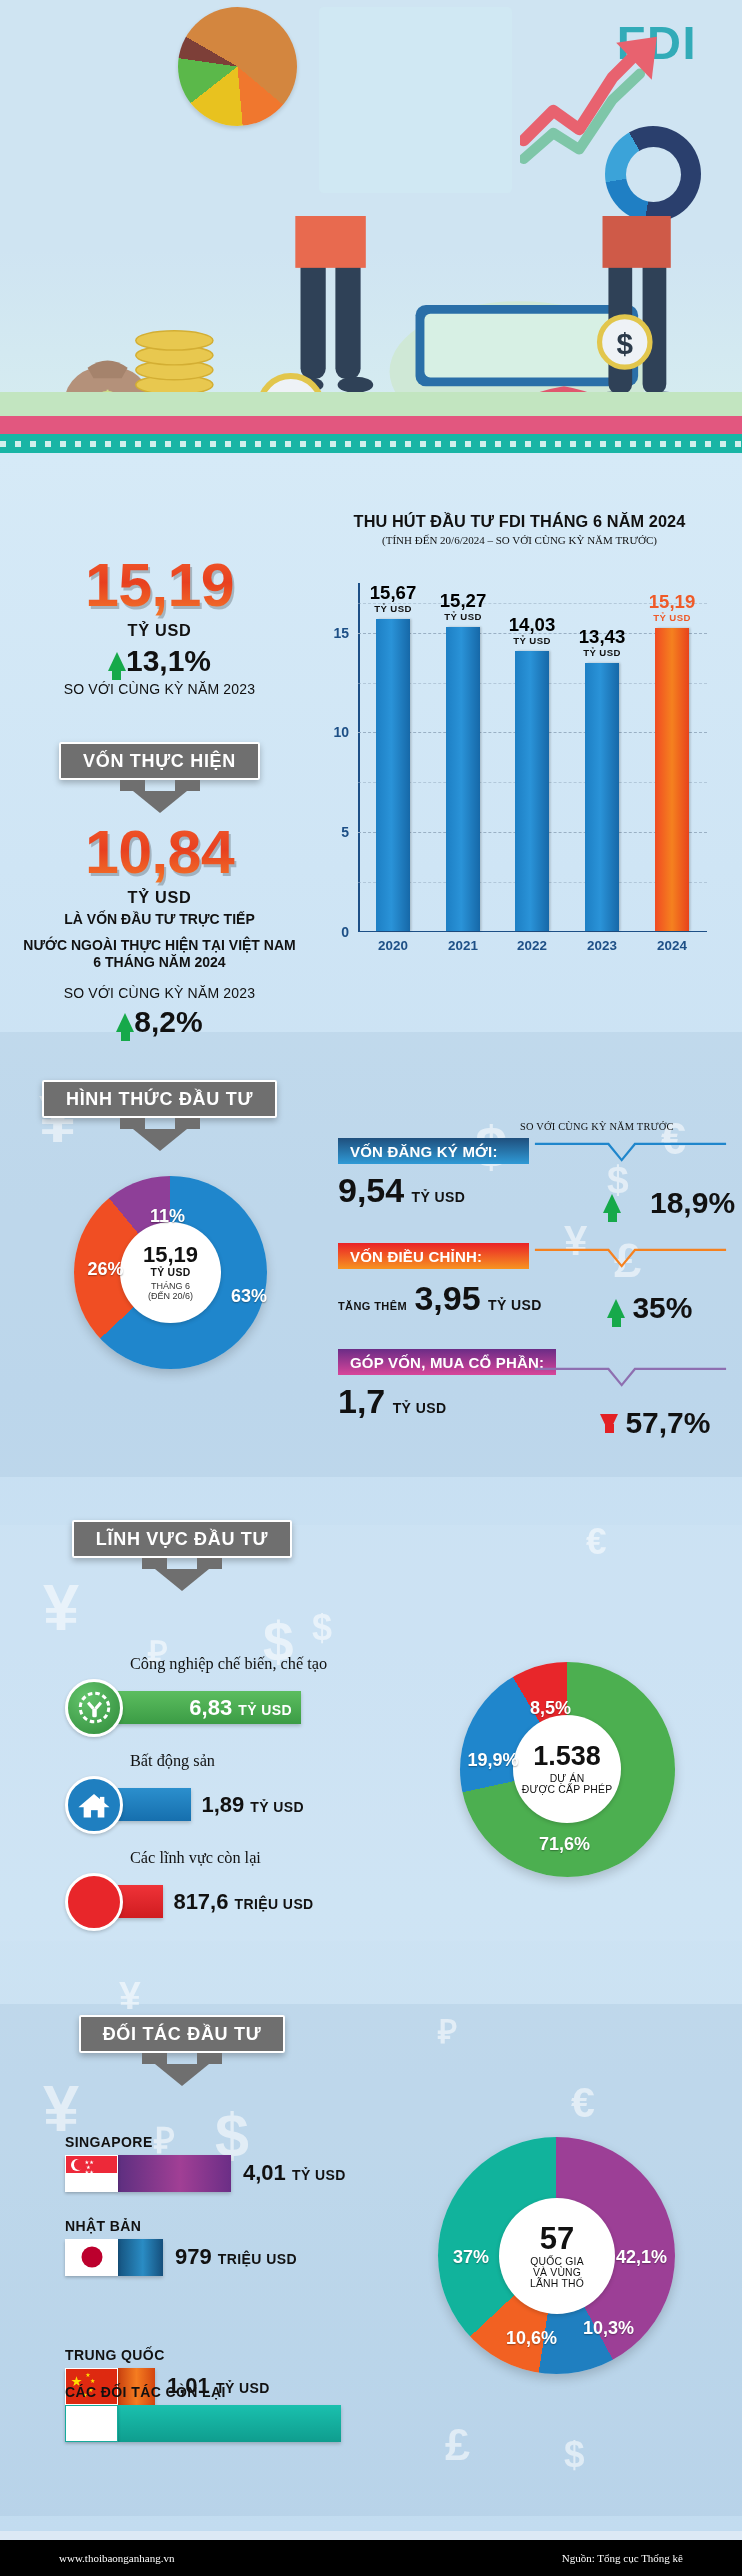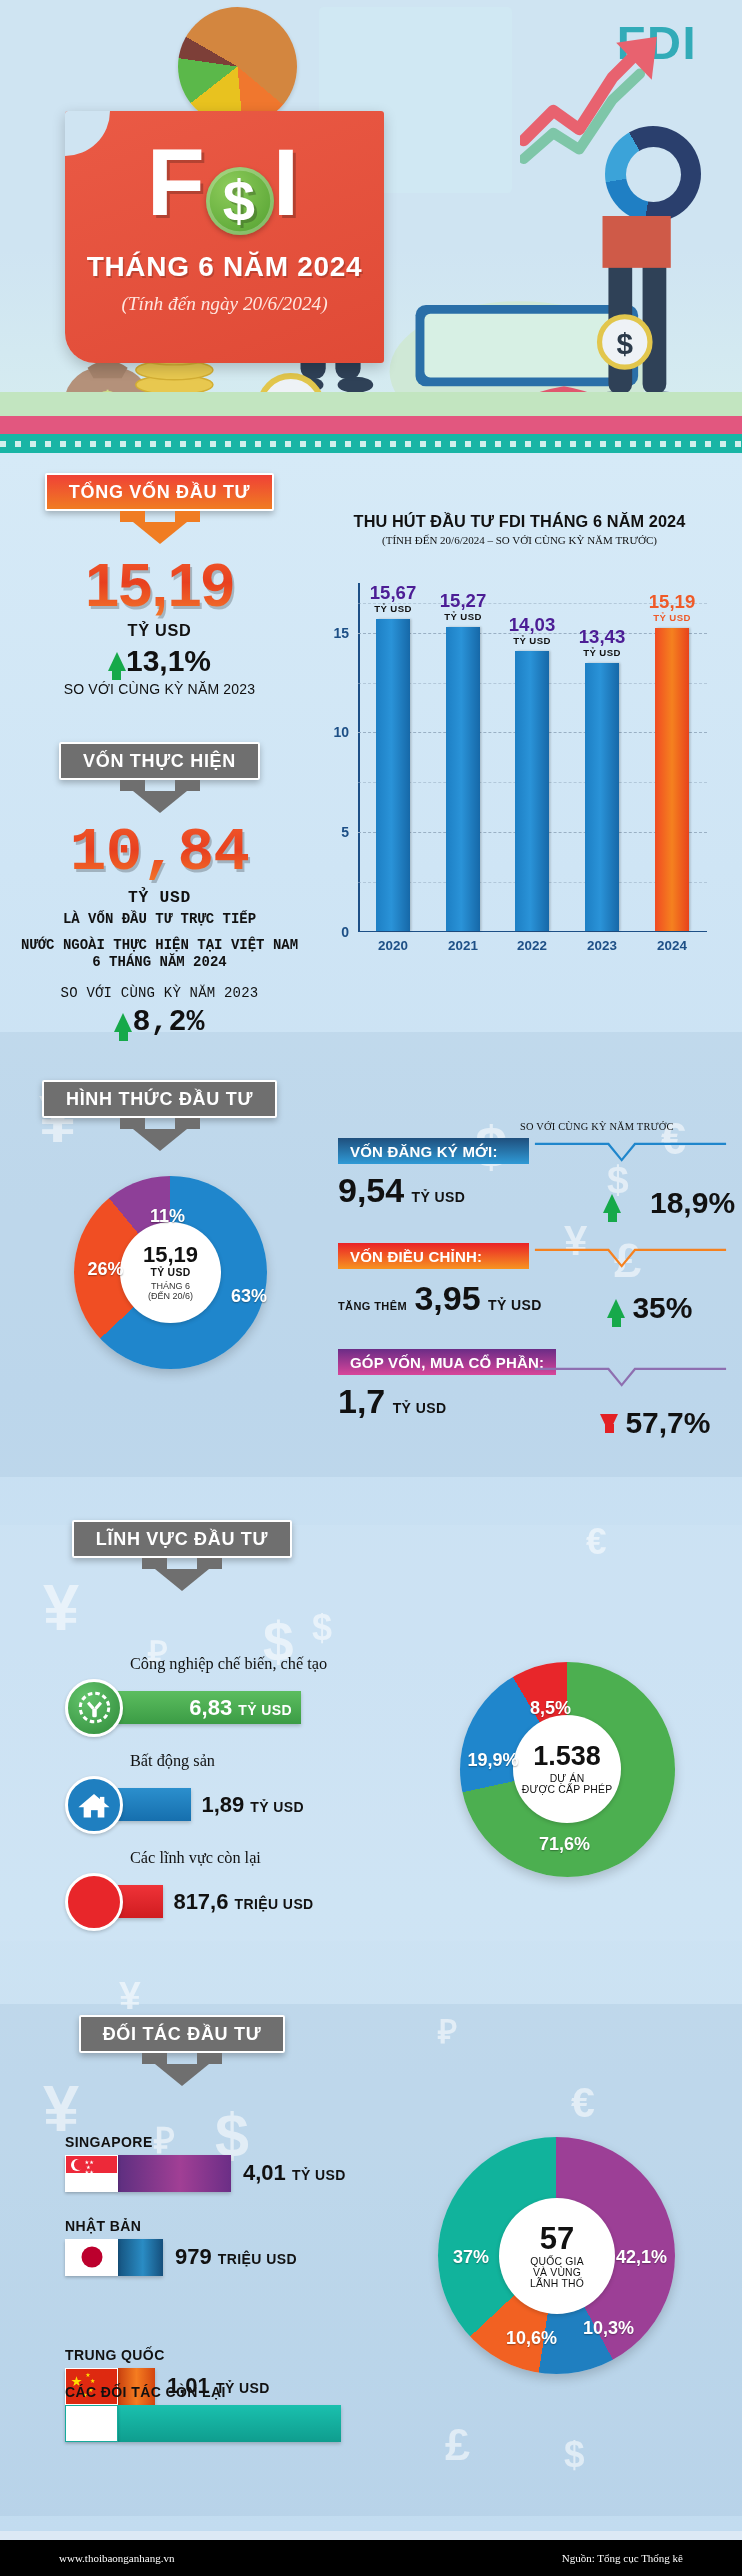--- a/index.html
+++ b/index.html
@@ -165,21 +165,21 @@
   .chart-sub { text-align:center; font-size:11px; color:#111; margin-top:3px; font-family:"Liberation Serif",serif;}
   .plot { position:absolute; left:39px; top:71px; width:349px; height:349px; }
   .gridline{position:absolute;left:0;width:349px;border-top:0.7px dashed #9ab0c4;}
   .ylab{position:absolute;right:358px;font-size:14px;color:#1d4f86;font-weight:bold;transform:translateY(-50%);}
   .yaxis{position:absolute;left:0;top:0;width:1.5px;height:349px;background:#1d4f86;}
   .xaxis{position:absolute;left:0;bottom:0;width:349px;height:1.5px;background:#1d4f86;}
   .bar{position:absolute;bottom:1.5px;width:34px;}
   .bar .fill{width:100%;height:100%;background:linear-gradient(90deg,#1d7fc4 0%,#2a93d8 45%,#1668a8 100%);box-shadow:1.5px 0 2.2px rgba(0,0,0,.2);}
   .bar.accent .fill{background:linear-gradient(90deg,#f04b22 0%,#f5811f 50%,#e8431c 100%);}
   .bar .vlab{position:absolute;bottom:100%;left:50%;transform:translateX(-50%);margin-bottom:4.5px;text-align:center;white-space:nowrap;}
-  .bar .vnum{font-size:18.6px;font-weight:bold;color:#4c1d95;line-height:1;}
+  .bar .vnum{font-size:18.6px;font-weight:bold;color:#000000;line-height:1;}
   .bar.accent .vnum{color:#ef5a28;}
   .bar .vunit{font-size:9.6px;font-weight:bold;color:#111;letter-spacing:0.4px;}
   .bar.accent .vunit{color:#ef5a28;}
   .xlab{position:absolute;top:355px;font-size:13.4px;font-weight:bold;color:#1d4f86;text-align:center;width:52px;}
 
   
   .donut{position:absolute;border-radius:50%;box-shadow:0 4.5px 10.4px rgba(0,0,0,.18);}
   .donut .hole{position:absolute;border-radius:50%;background:#fff;display:flex;flex-direction:column;align-items:center;justify-content:center;box-shadow:0 1.5px 4.5px rgba(0,0,0,.18);}
   .dlabel{position:absolute;color:#fff;font-size:18px;font-weight:bold;text-shadow:0 0.7px 1.5px rgba(0,0,0,.35);}
 
@@ -280,25 +280,20 @@
         <text x="392" y="278" font-size="48" fill="#2b3a4a" text-anchor="middle" font-family="Liberation Sans, sans-serif" font-weight="bold">$</text>
         <circle cx="842" cy="170" r="34" fill="#eef2f6" stroke="#e2c64c" stroke-width="7"></circle>
         <text x="842" y="186" font-size="40" fill="#2b3a4a" text-anchor="middle" font-family="Liberation Sans, sans-serif" font-weight="bold">$</text>
       </svg>
       <div class="hero-green-band"></div>
       <div class="hero-base"></div>
       <div class="hero-teal"></div>
       <div class="hero-dots"></div>
     </div>
 
-    <div class="logo-card">
-      <div class="fdi-big">F<span class="dollar-coin">$</span>I</div>
-      <div class="logo-sub">THÁNG 6 NĂM 2024</div>
-      <div class="logo-note">(Tính đến ngày 20/6/2024)</div>
-    </div>
   </div>
 
   <div class="body-bg"></div>
   <div class="bg-tint-a"></div>
   <div class="bg-tint-b"></div>
   <div class="bg-tint-c"></div>
 
   <div class="glyph" style="left:39px;  top:1080px; font-size:67px;">¥</div>
   <div class="glyph" style="left:661px; top:1113px; font-size:45px;">€</div>
   <div class="glyph" style="left:607px; top:1158px; font-size:39px;">$</div>
@@ -312,30 +307,20 @@
   <div class="glyph" style="left:586px; top:1521px; font-size:37px;">€</div>
   <div class="glyph" style="left:43px;  top:2071px; font-size:65px;">¥</div>
   <div class="glyph" style="left:571px; top:2078px; font-size:43px;">€</div>
   <div class="glyph" style="left:215px; top:2100px; font-size:61px;">$</div>
   <div class="glyph" style="left:154px; top:2115px; font-size:36px;">₽</div>
   <div class="glyph" style="left:119px; top:1974px; font-size:39px;">¥</div>
   <div class="glyph" style="left:445px; top:2419px; font-size:45px;">£</div>
   <div class="glyph" style="left:564px; top:2434px; font-size:37px;">$</div>
   <div class="glyph" style="left:438px; top:2008px; font-size:33px;">₽</div>
 
-  <div class="banner red" style="left:0; top:473px; width:319px;">
-    <div class="plate">TỔNG VỐN ĐẦU TƯ</div>
-    <div class="arrow-notch">
-        <div class="l"></div>
-        <div class="r"></div>
-      </div>
-    <div class="arrow-wrap">
-        <div class="arrow"></div>
-      </div>
-  </div>
 
   <div class="bigstat" style="left:0; top:555px; width:319px;">
     <div class="num">15,19</div>
     <div class="unit">TỶ USD</div>
     <div class="pctline">
       <span class="up-arrow"></span>
       <span class="pct">13,1%</span>
     </div>
     <div class="cmp">SO VỚI CÙNG KỲ NĂM 2023</div>
   </div>
@@ -404,21 +389,21 @@
     <div class="plate">VỐN THỰC HIỆN</div>
     <div class="arrow-notch">
         <div class="l"></div>
         <div class="r"></div>
       </div>
     <div class="arrow-wrap">
         <div class="arrow"></div>
       </div>
   </div>
 
-  <div class="bigstat" style="left:0; top:822px; width:319px;font-family:Liberation Mono, monospace;">
+  <div class="bigstat" style="left:0; top:822px; width:319px;">
     <div class="num">10,84</div>
     <div class="unit">TỶ USD</div>
     <div class="desc">LÀ VỐN ĐẦU TƯ TRỰC TIẾP</div>
     <div class="desc" style="margin-top:8px">NƯỚC NGOÀI THỰC HIỆN TẠI VIỆT NAM</div>
     <div class="desc" style="margin-top:0">6 THÁNG NĂM 2024</div>
     <div class="cmp" style="margin-top:13.4px">SO VỚI CÙNG KỲ NĂM 2023</div>
     <div class="pctline">
       <span class="up-arrow"></span>
       <span class="pct">8,2%</span>
     </div>

